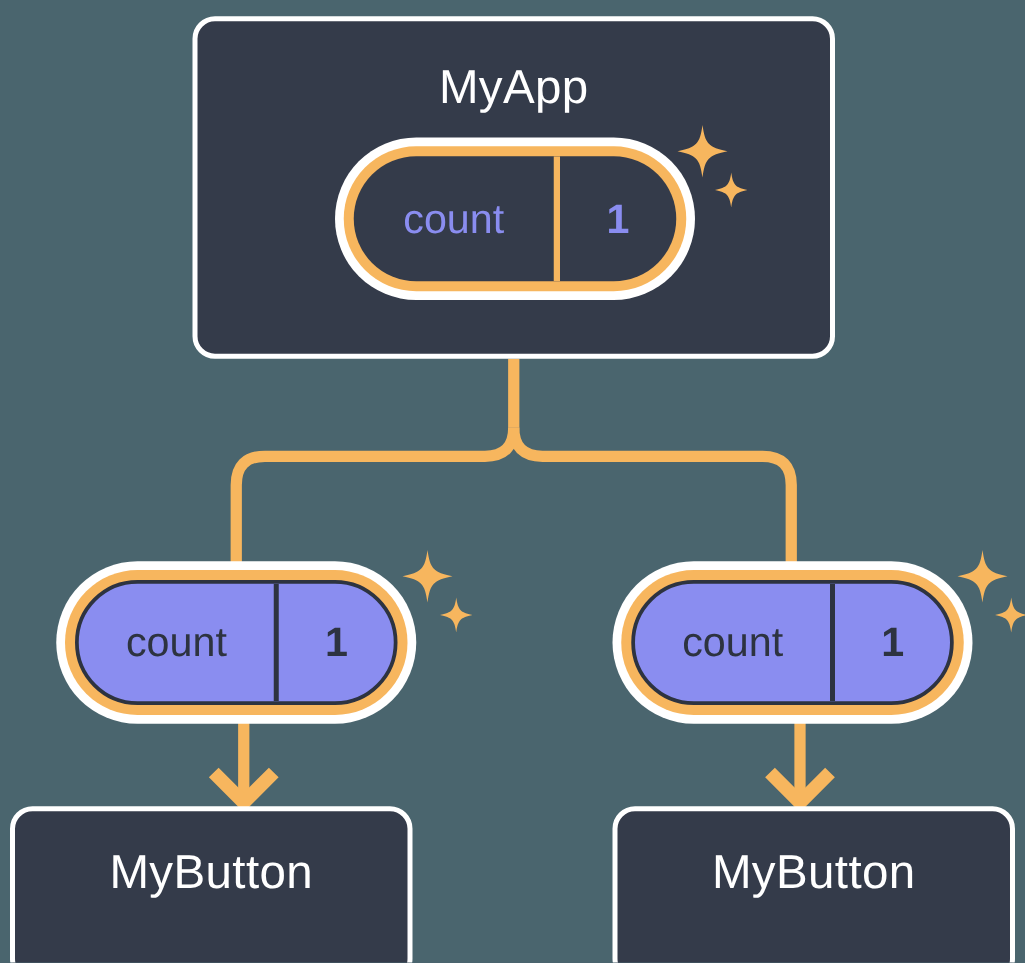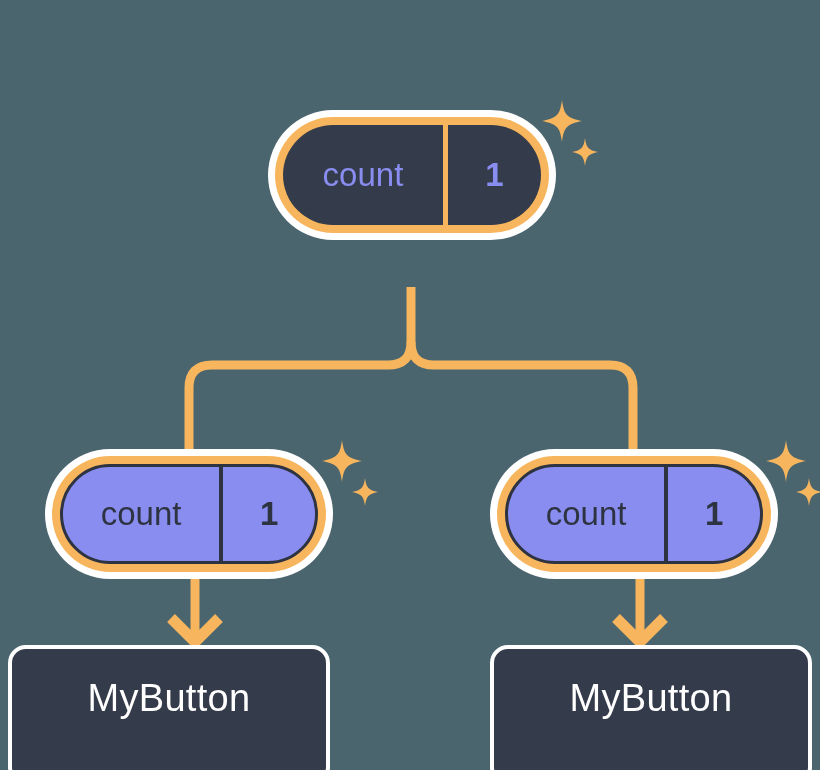--- a/index.html
+++ b/index.html
@@ -174,20 +174,23 @@
 
   <svg id="connectors" viewBox="0 0 820 770" xmlns="http://www.w3.org/2000/svg">
 
     <path d="M 411 287 L 411 342" stroke="#f7b65e" stroke-width="9" fill="none" stroke-linecap="butt"></path>
 
     <path d="M 411 342 Q 411 365 388 365 L 212 365 Q 189 365 189 388 L 189 455" stroke="#f7b65e" stroke-width="9" fill="none" stroke-linecap="butt"></path>
 
     <path d="M 411 342 Q 411 365 434 365 L 610 365 Q 633 365 633 388 L 633 455" stroke="#f7b65e" stroke-width="9" fill="none" stroke-linecap="butt"></path>
   </svg>
 
+  <div class="comp-box" id="box-myapp">
+    <div class="box-title">MyApp</div>
+  </div>
 
   <div class="pill-outer" id="pill-myapp">
     <div class="pill-mid"></div>
     <div class="pill-inner">
       <div class="pill-key">count</div>
       <div class="pill-divider"></div>
       <div class="pill-val">1</div>
     </div>
   </div>
 

